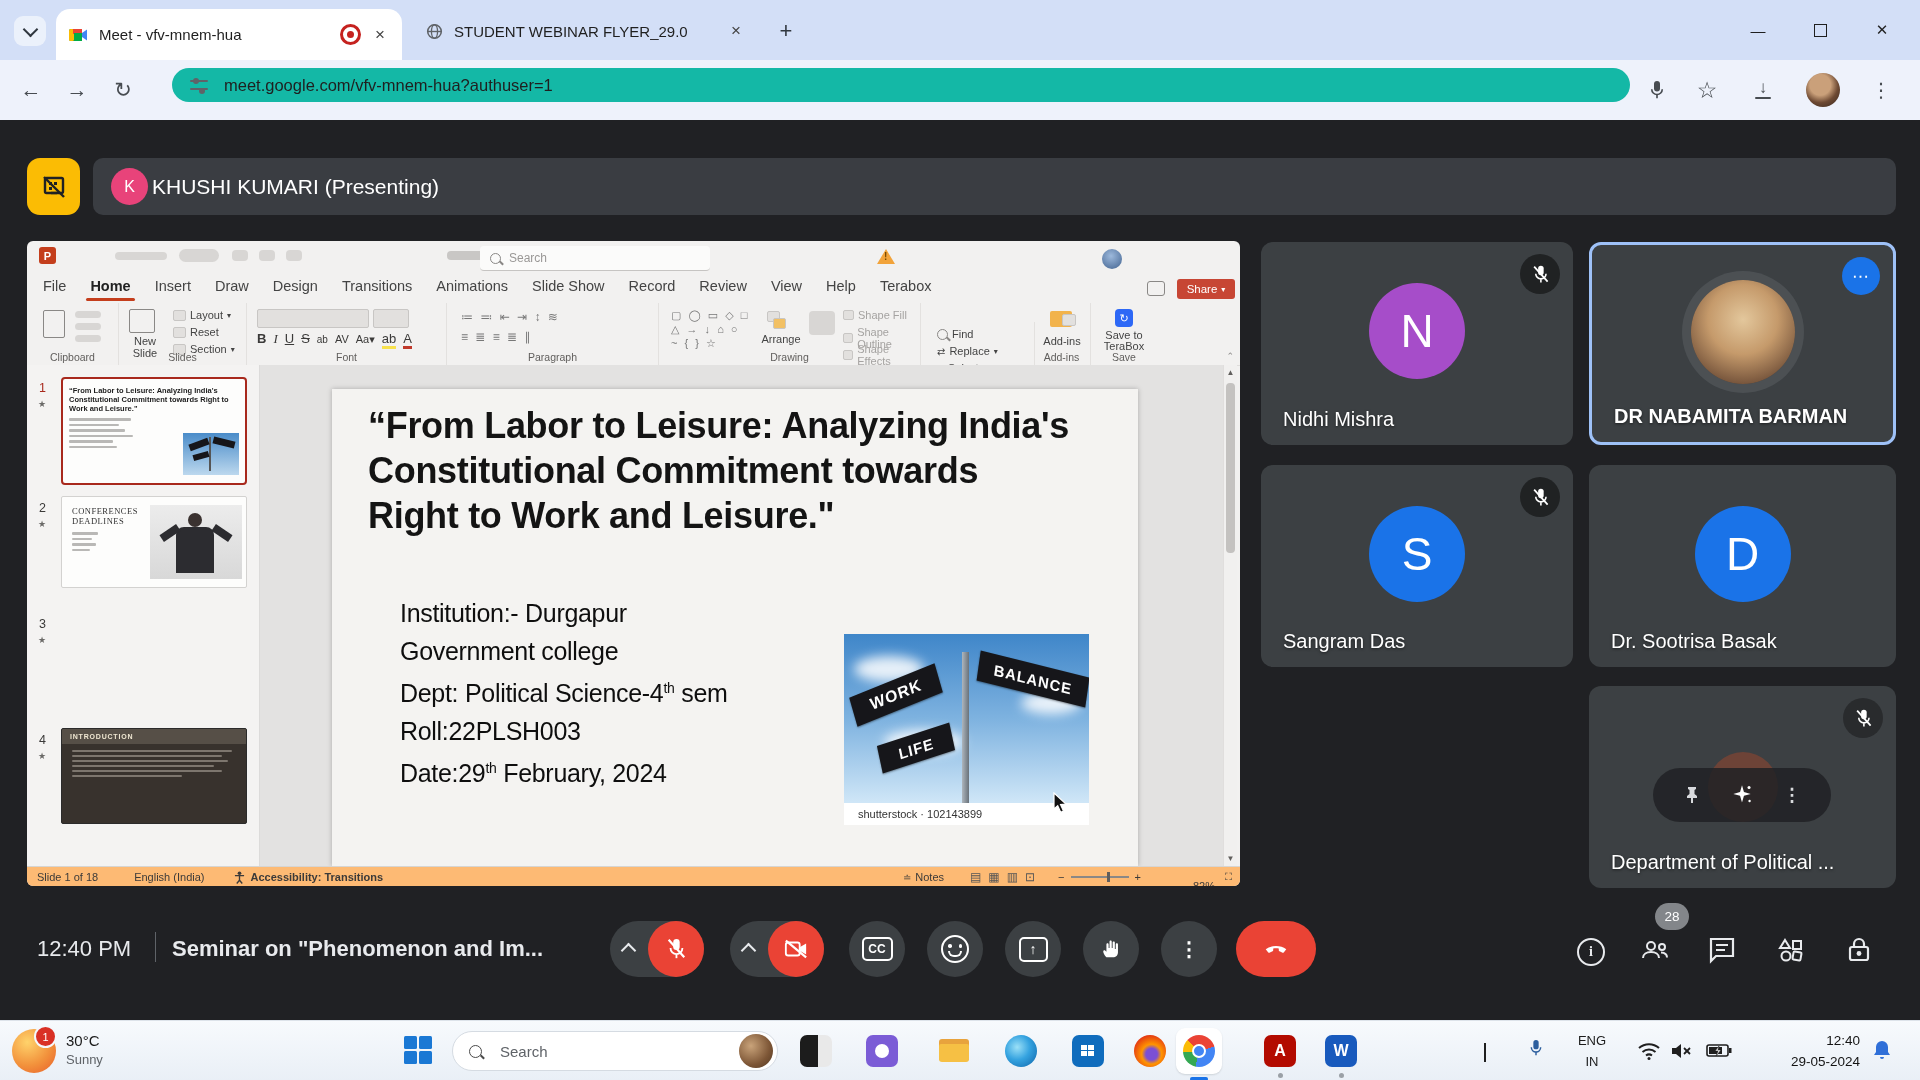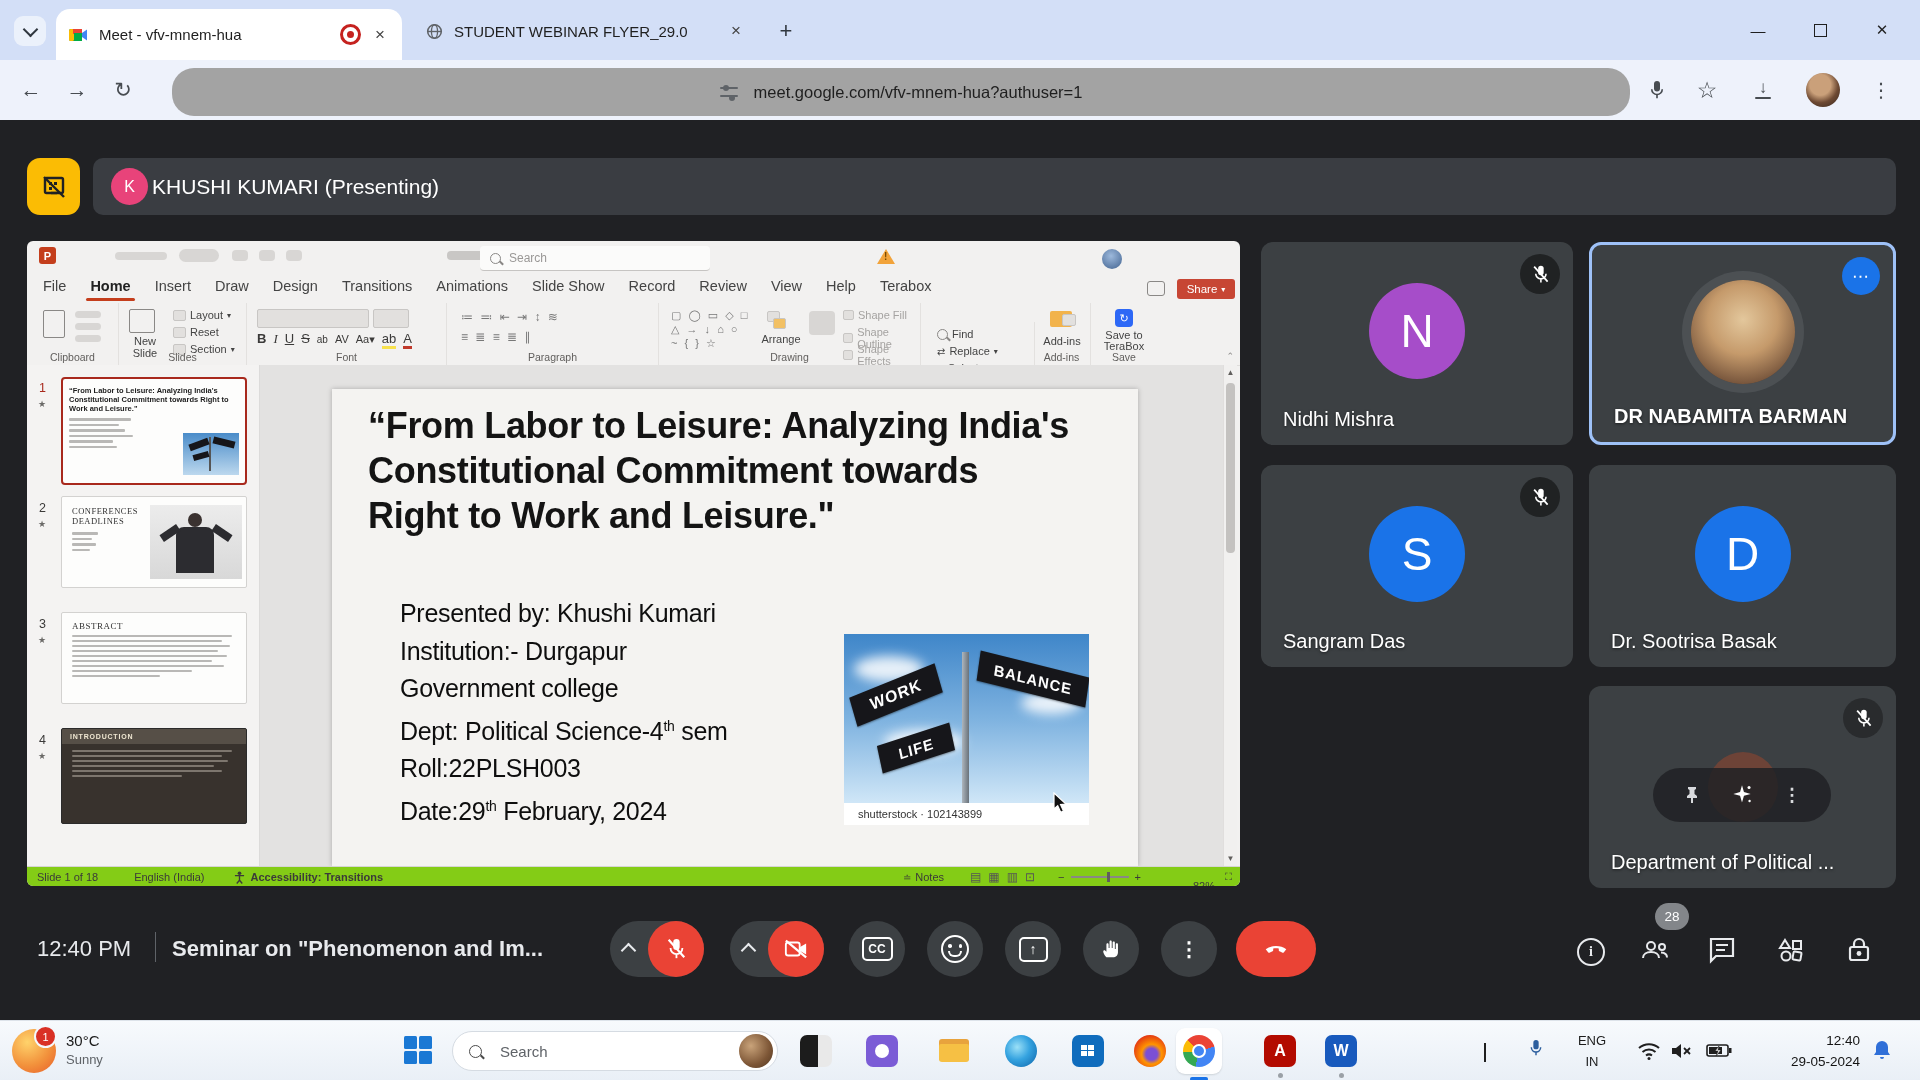--- a/index.html
+++ b/index.html
@@ -16,21 +16,21 @@
   .tab-title{font-size:15px;color:#1f1f1f;margin-left:11px;flex:1;white-space:nowrap;overflow:hidden;text-overflow:ellipsis;}
   .rec-dot{width:15px;height:15px;border:3px solid #c5221f;border-radius:50%;display:flex;align-items:center;justify-content:center;margin:0 9px;}
   .rec-dot i{width:7px;height:7px;border-radius:50%;display:block;}
   .tab-close{font-size:17px;color:#444;width:20px;text-align:center;line-height:20px;border-radius:50%;}
   .tab-inactive{left:418px;top:12px;width:320px;height:38px;padding:0 8px;color:#1f1f1f;}
   .newtab-btn{left:772px;top:17px;width:28px;height:28px;font-size:22px;color:#30373f;display:flex;align-items:center;justify-content:center;}
   .win-ctl{top:14px;width:42px;height:32px;display:flex;align-items:center;justify-content:center;color:#1f1f1f;font-size:15px;}
   .win-max i{width:11px;height:11px;border:1.6px solid #1f1f1f;display:block;}
   .toolbar{left:0;top:60px;width:1920px;height:60px;background:#eef2fb;}
   .nav-ic{top:15px;width:30px;height:30px;display:flex;align-items:center;justify-content:center;font-size:21px;color:#474c51;}
-  .urlbar{left:172px;top:8px;width:1458px;height:48px;background:#a3a3a3;border-radius:22px;display:flex;align-items:center;padding:0 18px;box-sizing:border-box;justify-content:center;}
+  .urlbar{left:172px;top:8px;width:1458px;height:34px;background:#14b8a6;border-radius:22px;display:flex;align-items:center;padding:0 18px;box-sizing:border-box;}
   .tune-ic{width:18px;height:14px;position:relative;margin-right:16px;}
   .tune-ic:before,.tune-ic:after{content:"";position:absolute;left:0;right:0;height:2px;background:#5f6368;border-radius:2px;}
   .tune-ic:before{top:2px;} .tune-ic:after{bottom:2px;}
   .tune-ic b{position:absolute;width:6px;height:6px;border-radius:50%;background:#5f6368;top:0;left:3px;}
   .tune-ic i{position:absolute;width:6px;height:6px;border-radius:50%;background:#5f6368;bottom:-2px;right:3px;}
   .url-text{font-size:16.5px;color:#1f1f1f;}
   .avatar-chrome{left:1806px;top:13px;width:34px;height:34px;border-radius:50%;
     background:radial-gradient(circle at 42% 35%,#caa07a 0 35%,#6e4a33 60%,#31241c 100%);}
   .kebab{font-size:20px;color:#474c51;letter-spacing:0;}
   
@@ -100,21 +100,21 @@
   .theslide{position:absolute;left:72px;top:24px;width:806px;height:477px;background:#f4f3f1;box-shadow:0 0 5px rgba(0,0,0,.25);}
   .slide-title{position:absolute;left:36px;top:14px;font-size:36px;font-weight:700;color:#141414;line-height:45px;letter-spacing:-0.3px;}
   .slide-body{position:absolute;left:68px;top:206px;font-size:25px;color:#0e0e0e;line-height:37.5px;letter-spacing:-0.3px;font-weight:500;}
   .sup{font-size:14px;vertical-align:super;}
   .wlb{position:absolute;left:512px;top:245px;width:245px;height:191px;overflow:hidden;background:linear-gradient(180deg,#3f86c9 0%,#7fb3e0 45%,#cfe6f7 88%);}
   .cloud{position:absolute;background:#fff;border-radius:50%;filter:blur(6px);opacity:.85;}
   .pole{position:absolute;left:118px;top:18px;width:7px;height:152px;background:linear-gradient(90deg,#aeb6bd,#69727a);}
   .sign{position:absolute;background:#16161a;color:#fff;font-weight:700;display:flex;align-items:center;justify-content:center;
     letter-spacing:1px;box-shadow:0 1px 2px rgba(0,0,0,.4);}
   .wlb-cap{position:absolute;left:0;right:0;bottom:0;height:22px;background:#fff;color:#333;font-size:11px;display:flex;align-items:center;padding-left:14px;}
-  .ppt-status{left:0;top:625px;width:100%;height:20px;background:#84cc16;border-top:1px solid #d6d5d3;display:flex;align-items:center;
+  .ppt-status{left:0;top:625px;width:100%;height:20px;background:#fdba74;border-top:1px solid #d6d5d3;display:flex;align-items:center;
     font-size:11px;color:#3b3a39;}
   .vscroll{left:1196px;top:124px;width:13px;height:501px;background:#f1f0ef;border-left:1px solid #e0dedd;}
   .vthumb{position:absolute;left:2px;top:18px;width:9px;height:170px;background:#c4c2c0;border-radius:4px;}
   .varrow{position:absolute;left:2px;width:9px;text-align:center;font-size:8px;color:#605e5c;}
   
   .taskbar{left:0;top:1020px;width:1920px;height:60px;background:linear-gradient(180deg,#f7fafd,#e9eff6);border-top:1px solid #dde3ea;}
   .wicon{left:12px;top:8px;width:44px;height:44px;border-radius:50%;background:radial-gradient(circle at 35% 30%,#ffd36b,#f2923c 55%,#e85d28);}
   .wbadge{left:34px;top:4px;width:19px;height:19px;border-radius:50%;background:#d93025;color:#fff;font-size:11px;display:flex;align-items:center;justify-content:center;border:2px solid #f4f8fc;box-sizing:content-box;}
   .wtemp{left:66px;top:11px;font-size:15px;color:#1b1b1b;}
   .wcond{left:66px;top:31px;font-size:13px;color:#5f6368;}
@@ -410,34 +410,20 @@
         <div style="position:absolute;right:4px;top:8px;width:92px;height:74px;background:linear-gradient(180deg,#ececec,#d8d8d8);">
           <div style="position:absolute;left:38px;top:8px;width:14px;height:14px;border-radius:50%;background:#3a3230;"></div>
           <div style="position:absolute;left:26px;top:22px;width:38px;height:46px;border-radius:8px 8px 0 0;background:#2c2c30;"></div>
           <div style="position:absolute;left:10px;top:24px;width:20px;height:8px;background:#2c2c30;transform:rotate(-34deg);"></div>
           <div style="position:absolute;right:10px;top:24px;width:20px;height:8px;background:#2c2c30;transform:rotate(34deg);"></div>
         </div>
       </div>
 
       <div class="tnum" style="top:252px;">3</div>
       <div class="tstar" style="top:270px;">★</div>
-      <div class="thumb" style="top:247px;height:92px;">
-        <div style="font-family:'Liberation Serif',serif;font-size:9px;color:#333;padding:8px 0 4px 10px;letter-spacing:.5px;">ABSTRACT</div>
-        <div style="padding:0 10px;">
-          <div class="gbar" style="width:160px;height:2px;"></div>
-            <div class="gbar" style="width:150px;height:2px;"></div>
-            <div class="gbar" style="width:158px;height:2px;"></div>
-          <div class="gbar" style="width:146px;height:2px;"></div>
-            <div class="gbar" style="width:155px;height:2px;"></div>
-            <div class="gbar" style="width:140px;height:2px;"></div>
-          <div class="gbar" style="width:152px;height:2px;"></div>
-            <div class="gbar" style="width:120px;height:2px;"></div>
-            <div class="gbar" style="width:88px;height:2px;"></div>
-        </div>
-      </div>
 
       <div class="tnum" style="top:368px;">4</div>
       <div class="tstar" style="top:386px;">★</div>
       <div class="thumb" style="top:363px;height:96px;background:#38322d;border-color:#2b2b2b;">
         <div style="background:#564f47;height:15px;display:flex;align-items:center;padding-left:8px;font-size:7px;font-weight:700;color:#efe7d2;letter-spacing:.8px;">INTRODUCTION</div>
         <div style="padding:6px 10px;">
           <div class="gbar" style="width:160px;height:2px;background:#7d766e;"></div>
             <div class="gbar" style="width:150px;height:2px;background:#7d766e;"></div>
           <div class="gbar" style="width:156px;height:2px;background:#7d766e;"></div>
             <div class="gbar" style="width:142px;height:2px;background:#7d766e;"></div>
@@ -448,21 +434,20 @@
     </div>
 
     <div class="abs slidecanvas">
       <div class="theslide">
         <div class="slide-title">
           <div>“From Labor to Leisure: Analyzing India's</div>
           <div>Constitutional Commitment towards</div>
           <div>Right to Work and Leisure."</div>
         </div>
         <div class="slide-body">
-          <div>Presented by: Khushi Kumari</div>
           <div>Institution:- Durgapur</div>
           <div>Government college</div>
           <div><span>Dept: Political Science-4</span><span class="sup">th</span><span> sem</span></div>
           <div>Roll:22PLSH003</div>
           <div><span>Date:29</span><span class="sup">th</span><span> February, 2024</span></div>
         </div>
         <div class="wlb">
           <div class="cloud" style="left:10px;top:22px;width:70px;height:26px;"></div>
           <div class="cloud" style="right:8px;top:58px;width:60px;height:22px;"></div>
           <div class="cloud" style="left:40px;top:96px;width:80px;height:24px;"></div>

